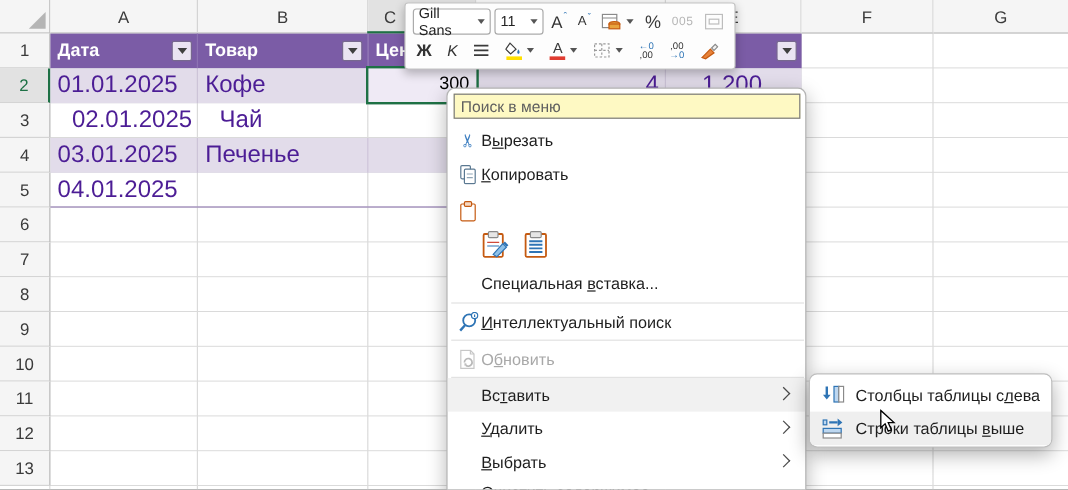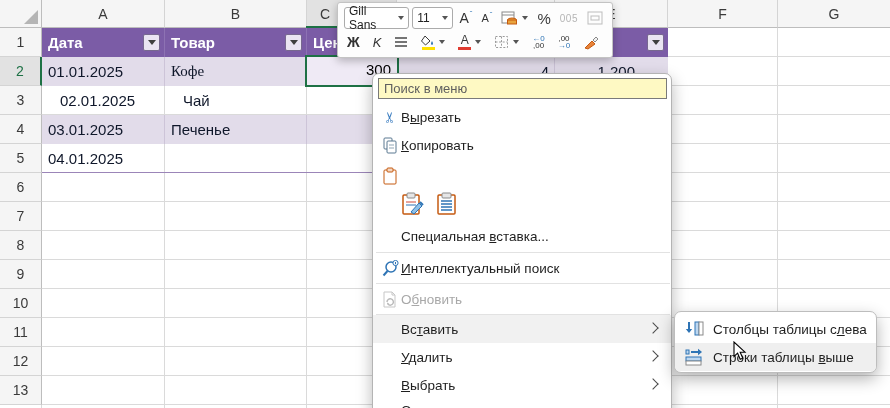--- a/index.html
+++ b/index.html
@@ -48,21 +48,21 @@
     border-right:1px solid #8D72B3;
   }
   .filter-btn {
     width:17px; height:17px; background:#EAE4F2; border:1px solid #77688F;
     border-radius:2px; display:flex; align-items:center; justify-content:center;
   }
   .filter-arrow { width:0; height:0; border-left:4px solid transparent;
     border-right:4px solid transparent; border-top:5px solid #3F3F3F; }
   .band { background:#E2DCEA; }
   .trow { height:29px; display:flex; }
-  .tcell { font-size:15px; color:#0f172a; display:flex; align-items:center;
+  .tcell { font-size:20px; color:#4c1d95; display:flex; align-items:center;
     padding-left:6px; border-right:1px solid rgba(110,90,140,0.18); }
   .tcell.num { justify-content:flex-end; padding-right:5px; }
   #table-bottom { left:42px; top:172px; width:626px; height:1px; background:#9B85B8; }
   #selcell {
     left:305px; top:55px; width:94px; height:32px; background:#EFEAF5;
     border:2px solid #1E7145; display:flex; align-items:flex-start;
     justify-content:flex-end; padding:4px 6px 0 0; font-size:15px; color:#000;
   }
   #c-accent { left:306px; top:26px; width:91px; height:2px; background:#1E7145; }
 
@@ -224,21 +224,21 @@
   <div class="abs thead-cell" style="left:555px;width:113px;border-right:none;">
     <span class="filter-btn abs" style="right:4px;top:6px;">
         <span class="filter-arrow"></span>
       </span>
   </div>
 
   <div class="abs trow band" style="left:42px;top:57px;width:626px;">
     <div class="tcell" style="width:123px;">
         <span>01.01.2025</span>
       </div>
-    <div class="tcell" style="width:142px;font-family:Liberation Serif, serif;">
+    <div class="tcell" style="width:142px;">
         <span>Кофе</span>
       </div>
     <div class="tcell" style="width:90px;"></div>
     <div class="tcell num" style="width:158px;">
         <span>4</span>
       </div>
     <div class="tcell num" style="width:113px;border-right:none;padding-right:33px;">
         <span>1 200</span>
       </div>
   </div>

